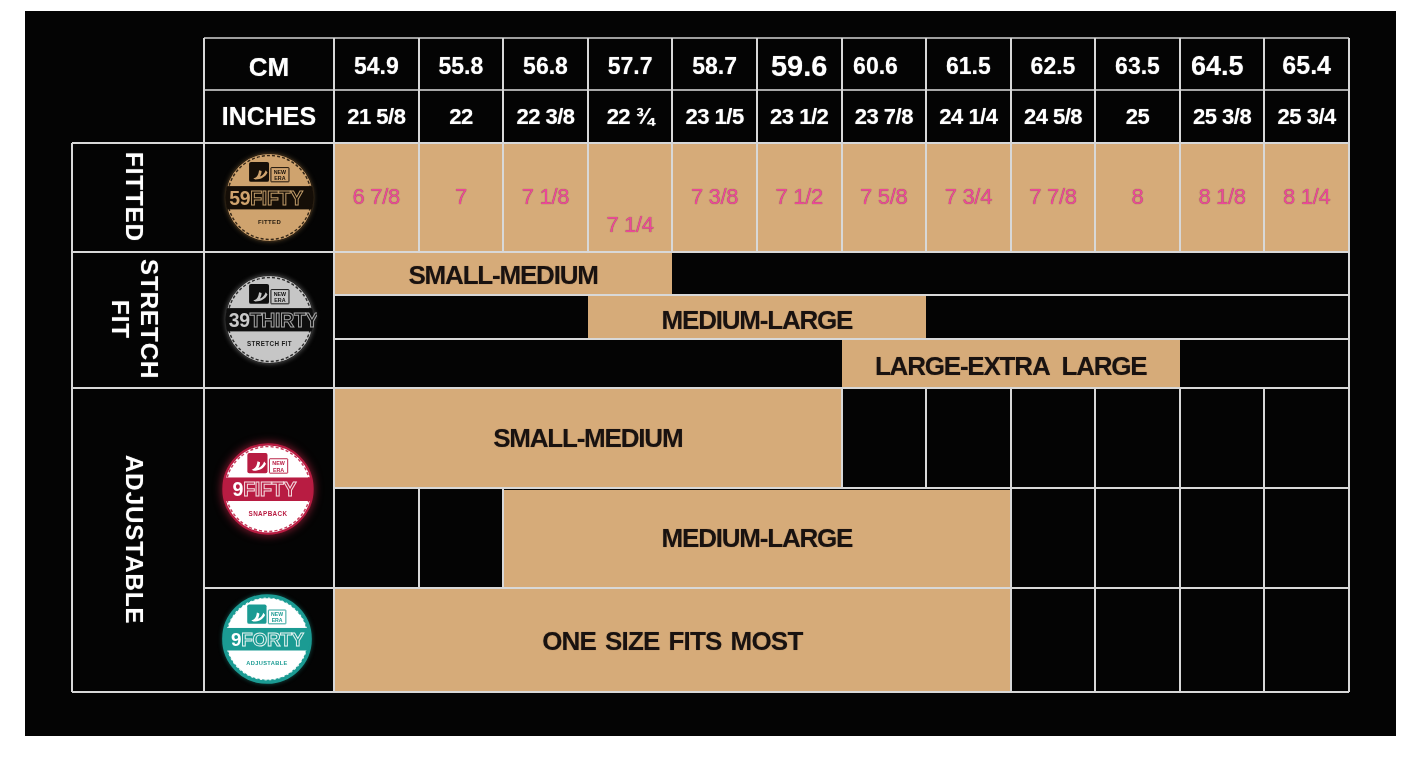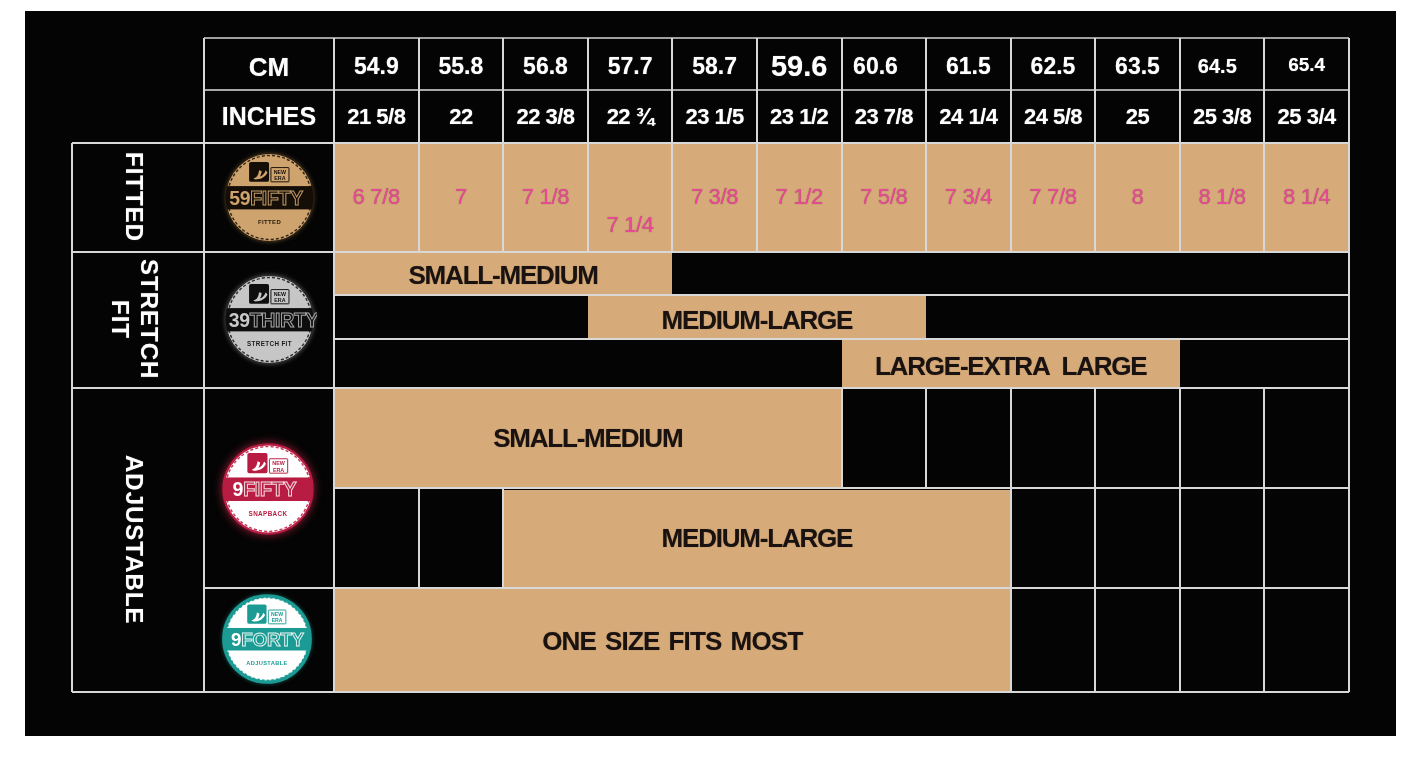--- a/index.html
+++ b/index.html
@@ -38,23 +38,23 @@
 <div class="cell whdr" style="left:756.9px;top:38px;width:84.6px;height:52px;font-size:29px;padding-top:5px;box-sizing:border-box;">59.6</div>
 
 <div class="cell whdr" style="left:841.5px;top:38px;width:68px;height:52px;font-size:23px;padding-top:5px;box-sizing:border-box;">60.6</div>
 
 <div class="cell whdr" style="left:926.1px;top:38px;width:84.6px;height:52px;font-size:23px;padding-top:5px;box-sizing:border-box;">61.5</div>
 
 <div class="cell whdr" style="left:1010.7px;top:38px;width:84.6px;height:52px;font-size:23px;padding-top:5px;box-sizing:border-box;">62.5</div>
 
 <div class="cell whdr" style="left:1095.2px;top:38px;width:84.6px;height:52px;font-size:23px;padding-top:5px;box-sizing:border-box;">63.5</div>
 
-<div class="cell whdr" style="left:1179.8px;top:38px;width:75px;height:52px;font-size:20px;padding-top:4px;box-sizing:border-box;">64.5</div>
-
-<div class="cell whdr" style="left:1264.4px;top:38px;width:84.6px;height:52px;font-size:19px;padding-top:2px;box-sizing:border-box;border-radius:13px;">65.4</div>
+<div class="cell whdr" style="left:1179.8px;top:38px;width:75px;height:52px;font-size:27px;padding-top:4px;box-sizing:border-box;">64.5</div>
+
+<div class="cell whdr" style="left:1264.4px;top:38px;width:84.6px;height:52px;font-size:25px;padding-top:2px;box-sizing:border-box;border-radius:13px;">65.4</div>
 
 <div class="cell whdr" style="left:334.0px;top:90px;width:84.6px;height:53px;font-size:22px;letter-spacing:-0.5px;">21 5/8</div>
 
 <div class="cell whdr" style="left:418.6px;top:90px;width:84.6px;height:53px;font-size:22px;letter-spacing:-0.5px;">22</div>
 
 <div class="cell whdr" style="left:503.2px;top:90px;width:84.6px;height:53px;font-size:22px;letter-spacing:-0.5px;">22 3/8</div>
 
 <div class="cell whdr" style="left:587.8px;top:90px;width:84.6px;height:53px;font-size:22px;letter-spacing:-0.5px;text-align:right;">22 ¾</div>
 
 <div class="cell whdr" style="left:672.3px;top:90px;width:84.6px;height:53px;font-size:22px;letter-spacing:-0.5px;">23 1/5</div>

